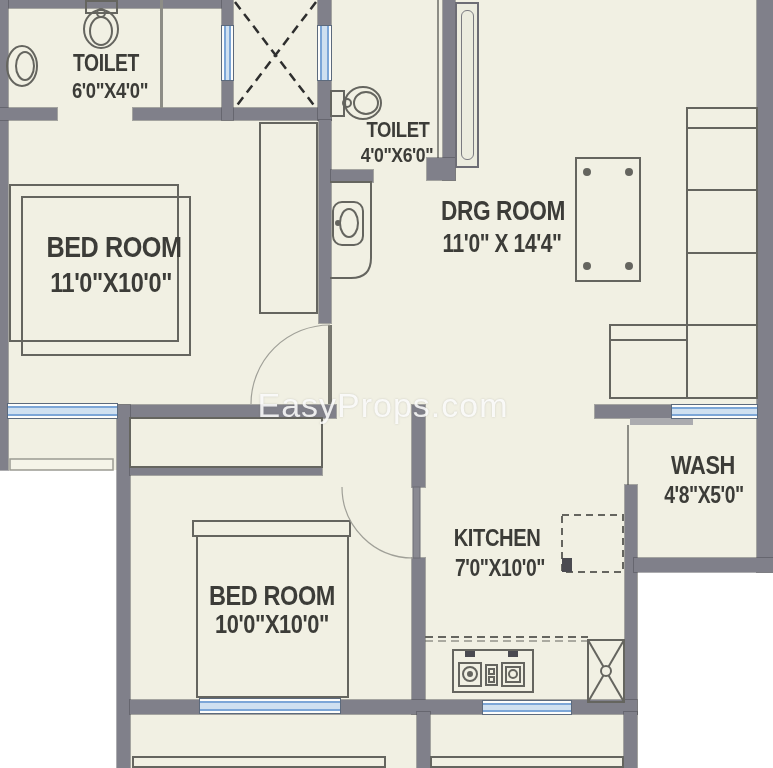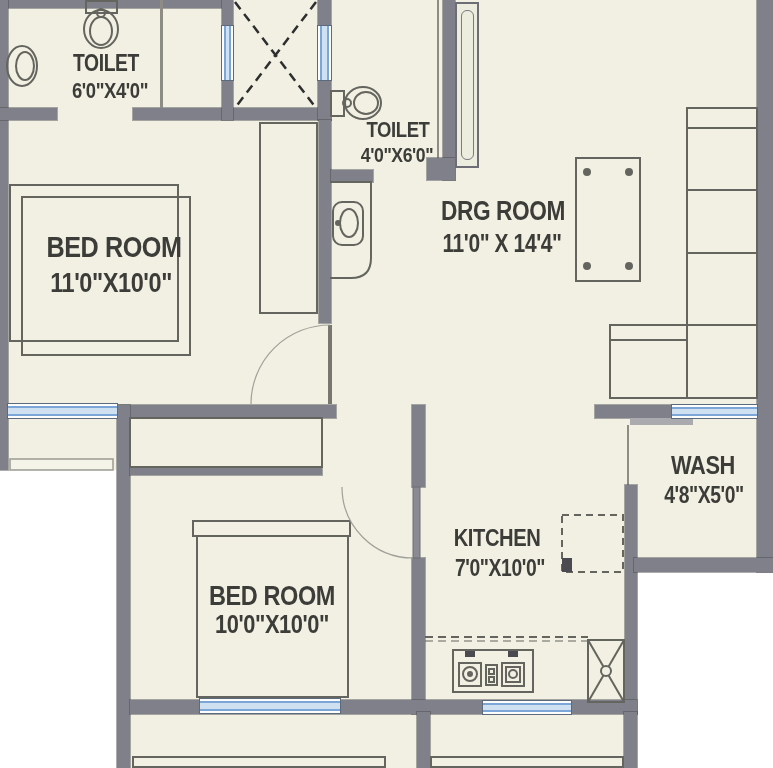--- a/index.html
+++ b/index.html
@@ -218,14 +218,15 @@
 
   <div class="lbl" style="left:703px;top:465px;font-size:26px">WASH</div>
   <div class="lbl" style="left:704px;top:495px;font-size:23px">4'8"X5'0"</div>
 
   <div class="lbl" style="left:497px;top:538px;font-size:24px">KITCHEN</div>
   <div class="lbl" style="left:500px;top:568px;font-size:23px">7'0"X10'0"</div>
 
   <div class="lbl" style="left:272px;top:596px;font-size:28px">BED ROOM</div>
   <div class="lbl" style="left:272px;top:624px;font-size:26px">10'0"X10'0"</div>
 
+  <div class="watermark">EasyProps.com</div>
 
 </div>
 
 </body></html>

